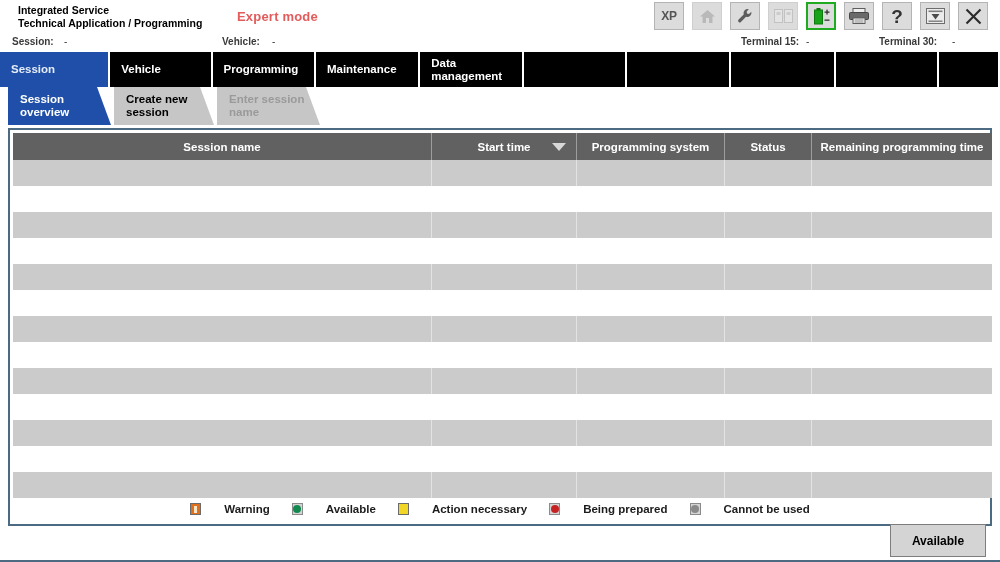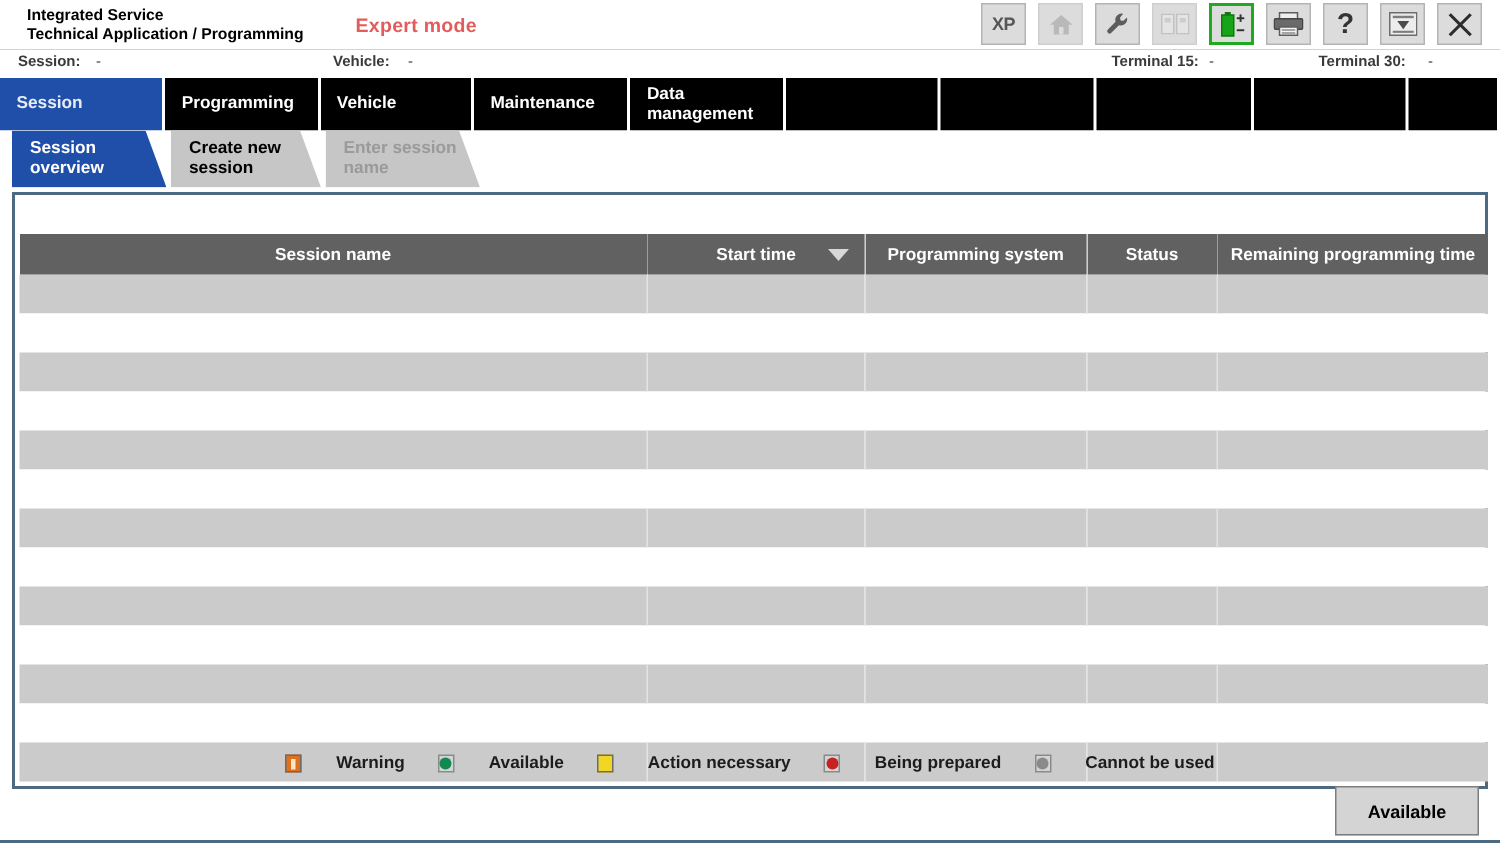--- a/index.html
+++ b/index.html
@@ -169,21 +169,20 @@
     height: 374px;
     background: #ffffff;
     box-sizing: border-box;
   }
 
   
   table.sess {
     border-collapse: collapse;
     width: 975px;
     table-layout: fixed;
-    margin-top: 23px;
   }
   table.sess th {
     background: #616161;
     color: #ffffff;
     font-size: 11.5px;
     font-weight: bold;
     height: 27px;
     border-right: 1px solid #9d9d9d;
     position: relative;
     text-align: center;
@@ -372,22 +371,22 @@
   <span class="lbl ib-vehicle-l">Vehicle:</span>
   <span class="val ib-vehicle-v">-</span>
   <span class="lbl ib-t15-l">Terminal 15:</span>
   <span class="val ib-t15-v">-</span>
   <span class="lbl ib-t30-l">Terminal 30:</span>
   <span class="val ib-t30-v">-</span>
 </div>
 
 <div class="tabbar" id="tabbar">
     <div class="tab active" style="width: 110px;">Session</div>
+    <div class="tab" style="width: 102px;">Vehicle</div>
     <div class="tab" style="width: 103px;">Programming</div>
-    <div class="tab" style="width: 102px;">Vehicle</div>
     <div class="tab" style="width: 104px;">Maintenance</div>
     <div class="tab" style="width: 103px;">Data
 management</div>
     <div class="tab empty" style="width: 103px;"></div>
     <div class="tab empty" style="width: 104px;"></div>
     <div class="tab empty" style="width: 104px;"></div>
     <div class="tab empty" style="width: 103px;"></div>
     <div class="tab empty" style="width: 60px;"></div>
   </div>
 

